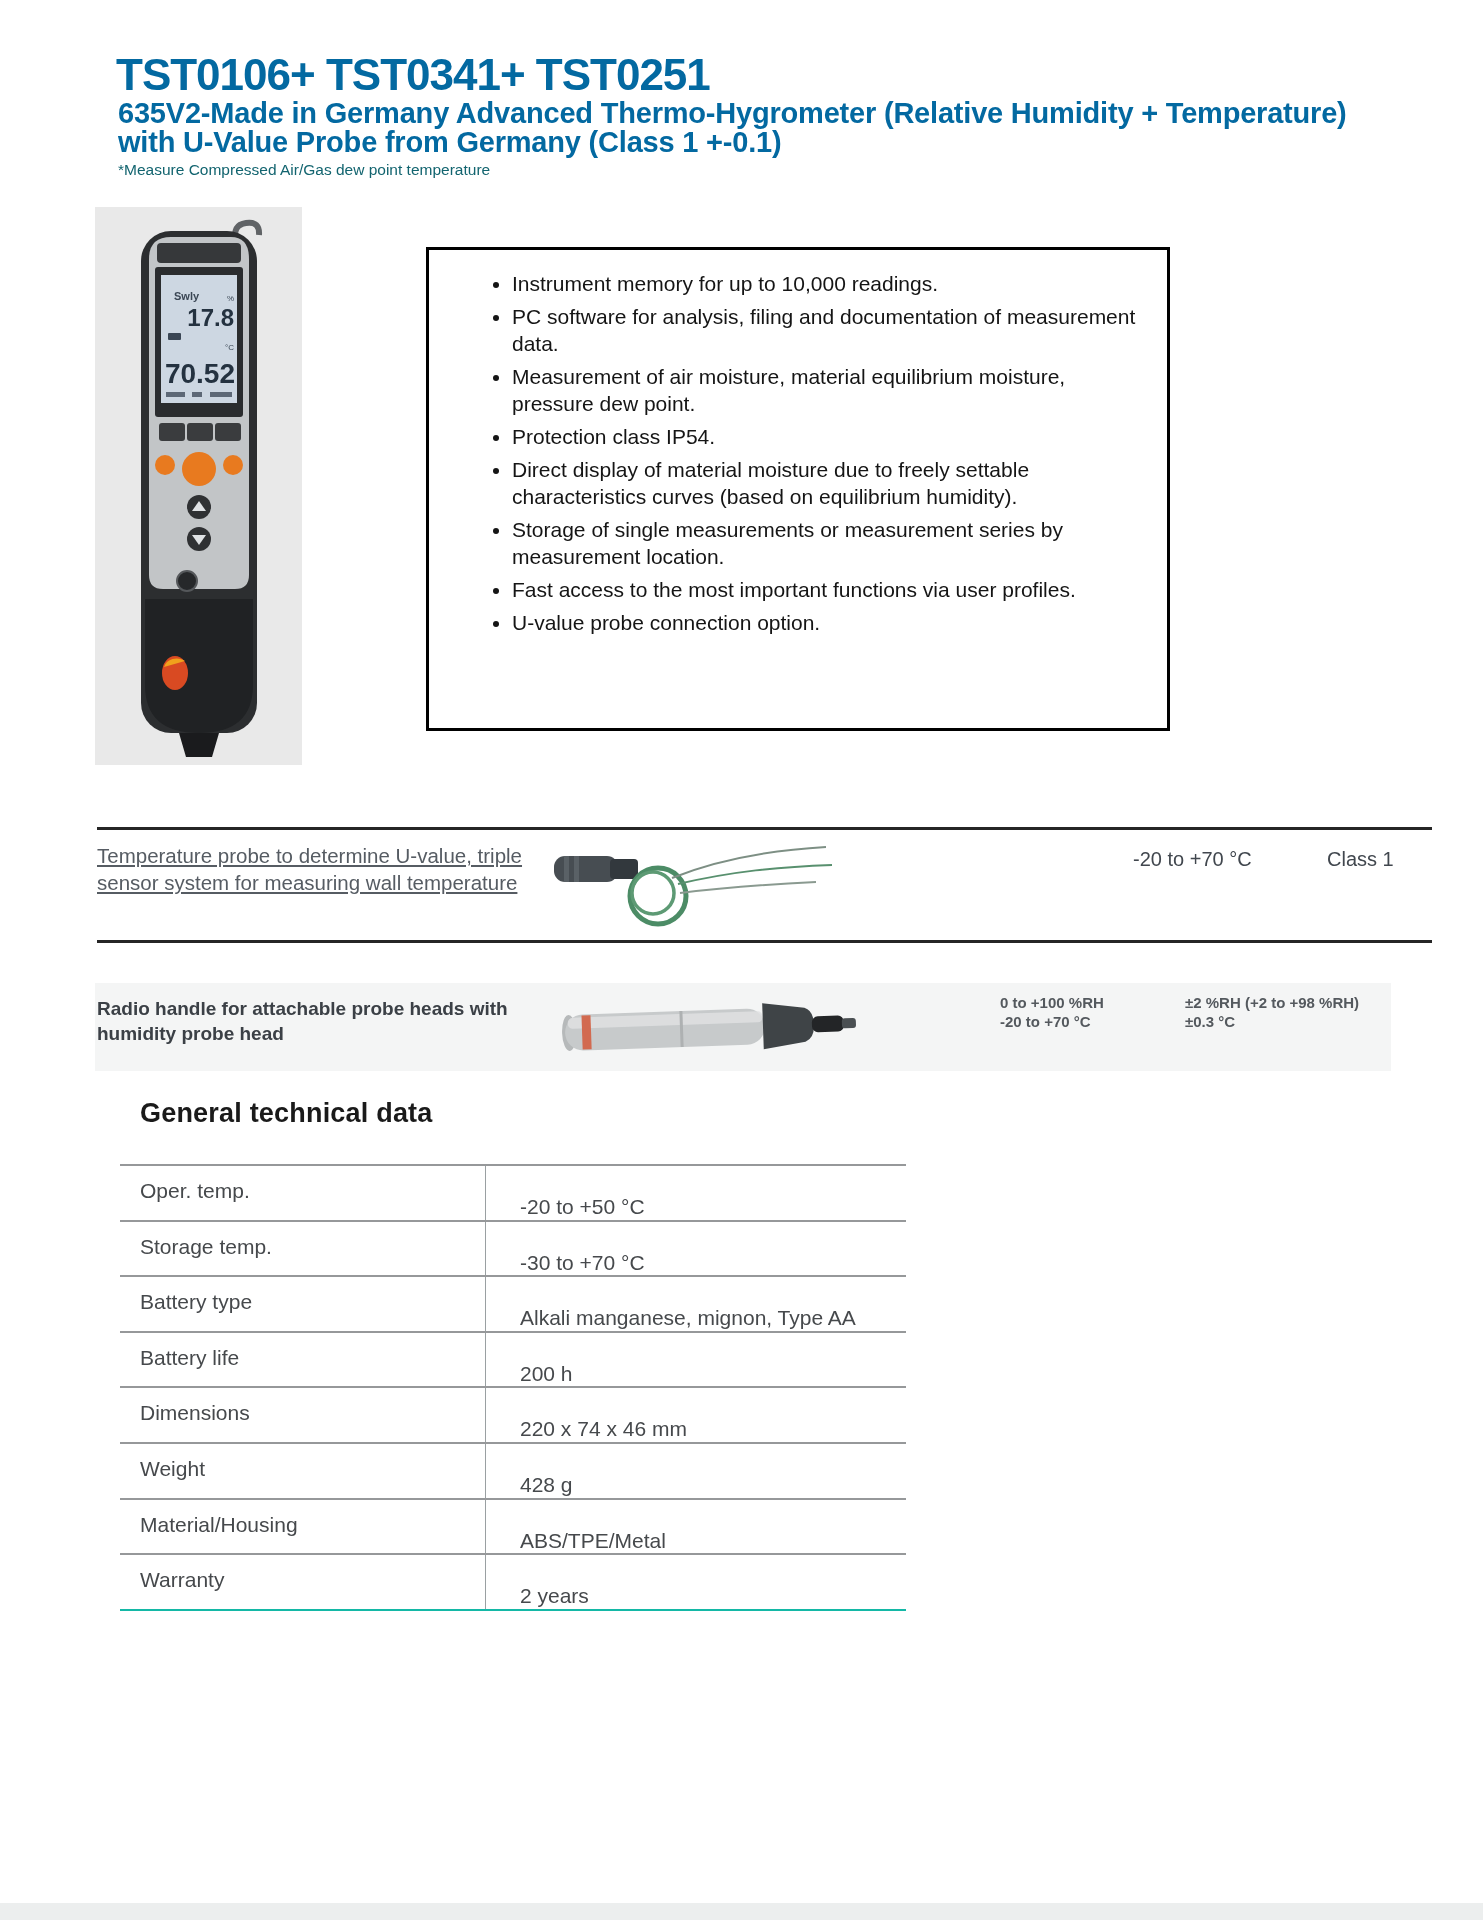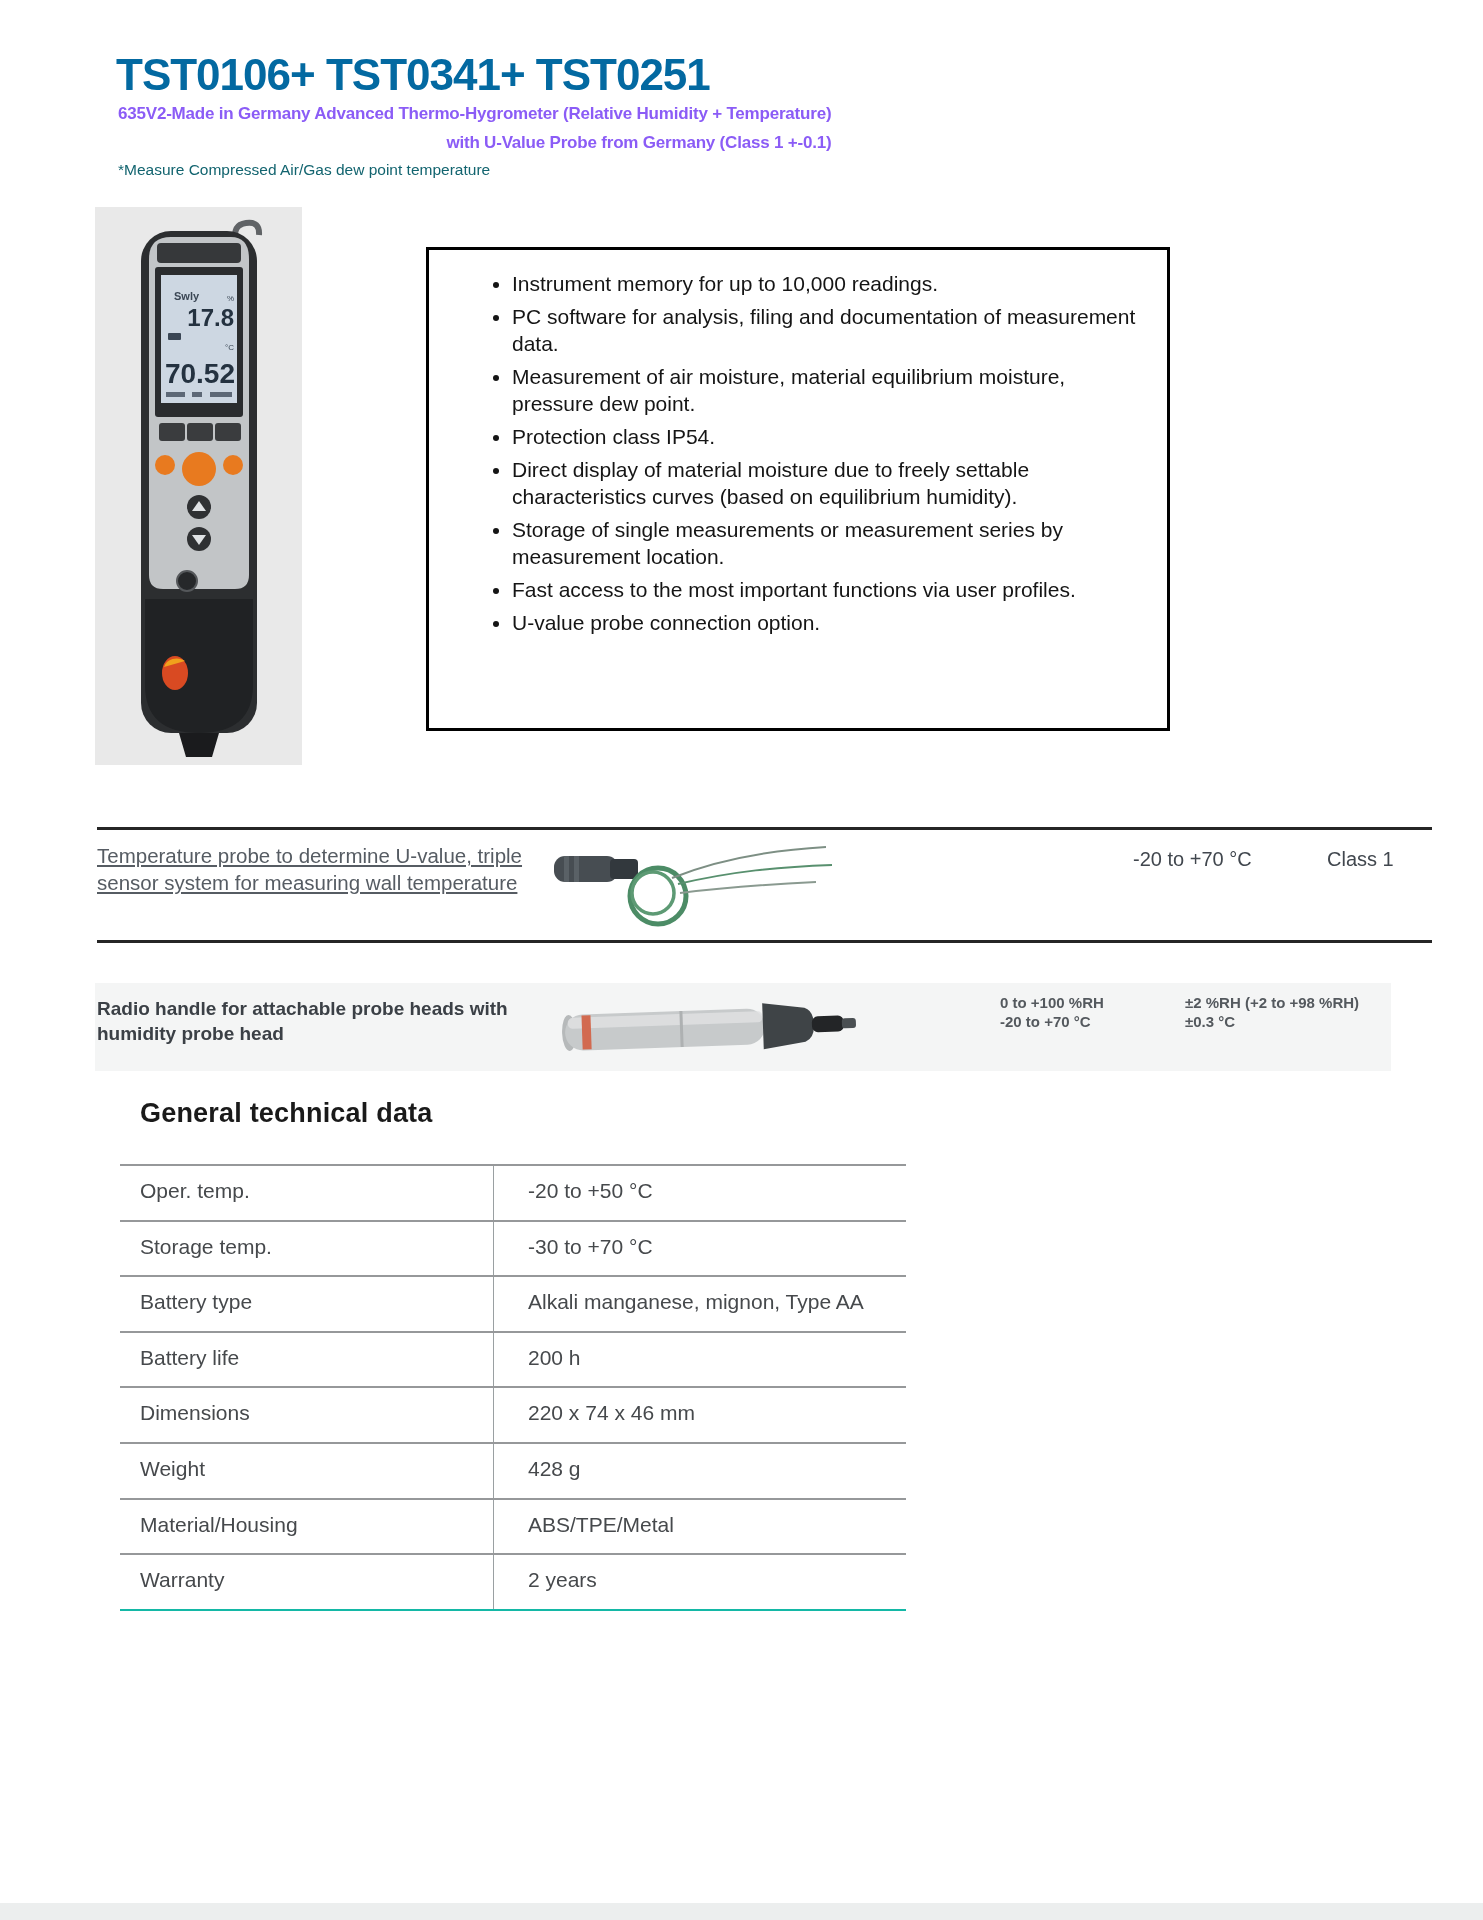--- a/index.html
+++ b/index.html
@@ -13,22 +13,22 @@
   .abs{position:absolute;}
 
   
   .title{
     left:116px;top:50px;
     font-size:44px;font-weight:bold;color:#0369a1;
     letter-spacing:-1px;white-space:nowrap;
   }
   .subtitle{
     left:118px;top:99px;
-    font-size:17px;font-weight:bold;color:#8b5cf6;
-    line-height:29px;letter-spacing:-0.2px;white-space:nowrap;text-align:right;
+    font-size:29px;font-weight:bold;color:#0369a1;
+    line-height:29px;letter-spacing:-0.2px;white-space:nowrap;
   }
   .note{
     left:118px;top:161px;
     font-size:15.5px;color:#12646f;
   }
 
   
   .product-img{
     left:95px;top:207px;width:207px;height:558px;
     background:#fca5a5;
@@ -82,22 +82,22 @@
     border-top:2px solid #96989a;
   }
   .gtd-label{
     width:365px;box-sizing:border-box;
     padding:13px 0 0 20px;
     font-size:21px;color:#46494c;
   }
   .gtd-value{
     flex:1;box-sizing:border-box;
     border-left:1px solid #9aa0a2;
-    padding:13px 0 0 34px;
-    font-size:21px;color:#46494c;margin-left:8px;
+    padding:29px 0 0 34px;
+    font-size:21px;color:#46494c;
   }
 
   .bottom-strip{left:0;top:1903px;width:1483px;height:17px;background:#eceeee;}
 </style>
 </head>
 <body>
 
 <div class="page">
 
   <div class="abs title">TST0106+ TST0341+ TST0251</div>

